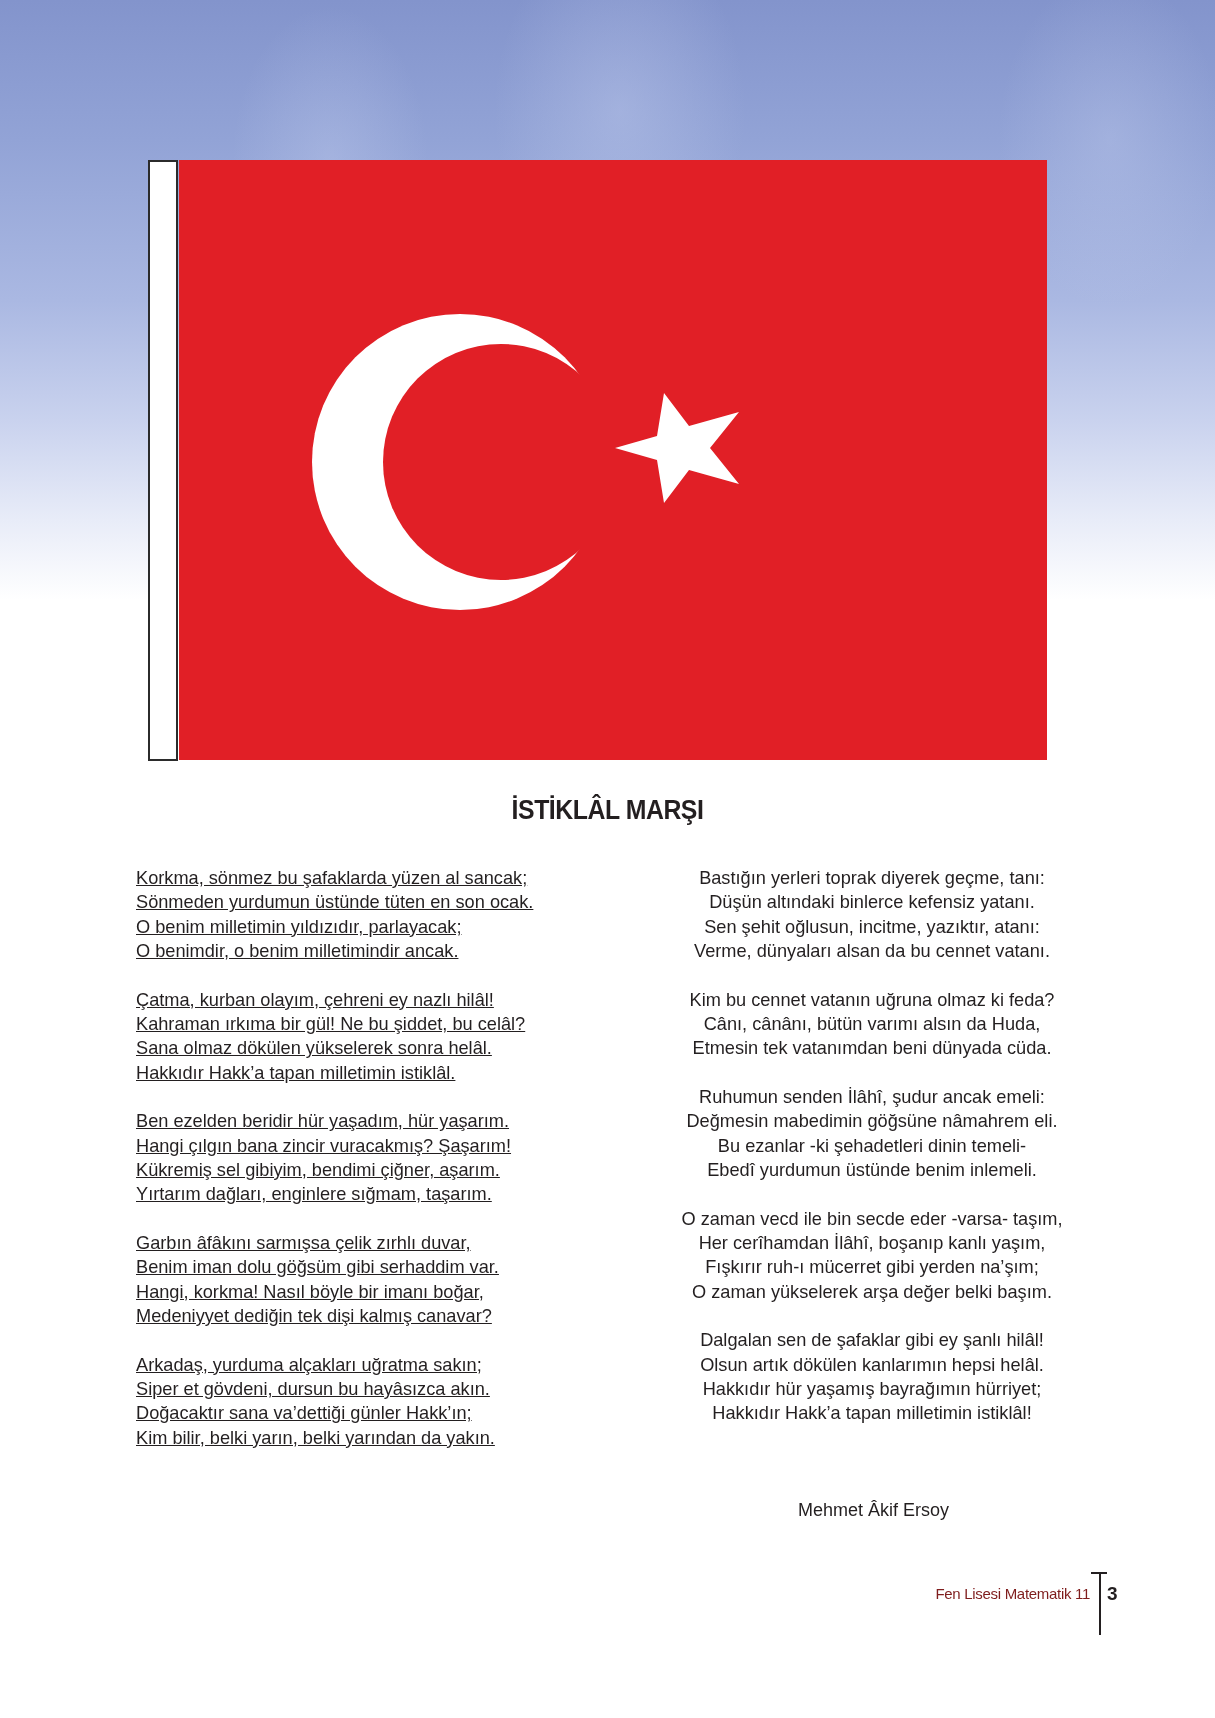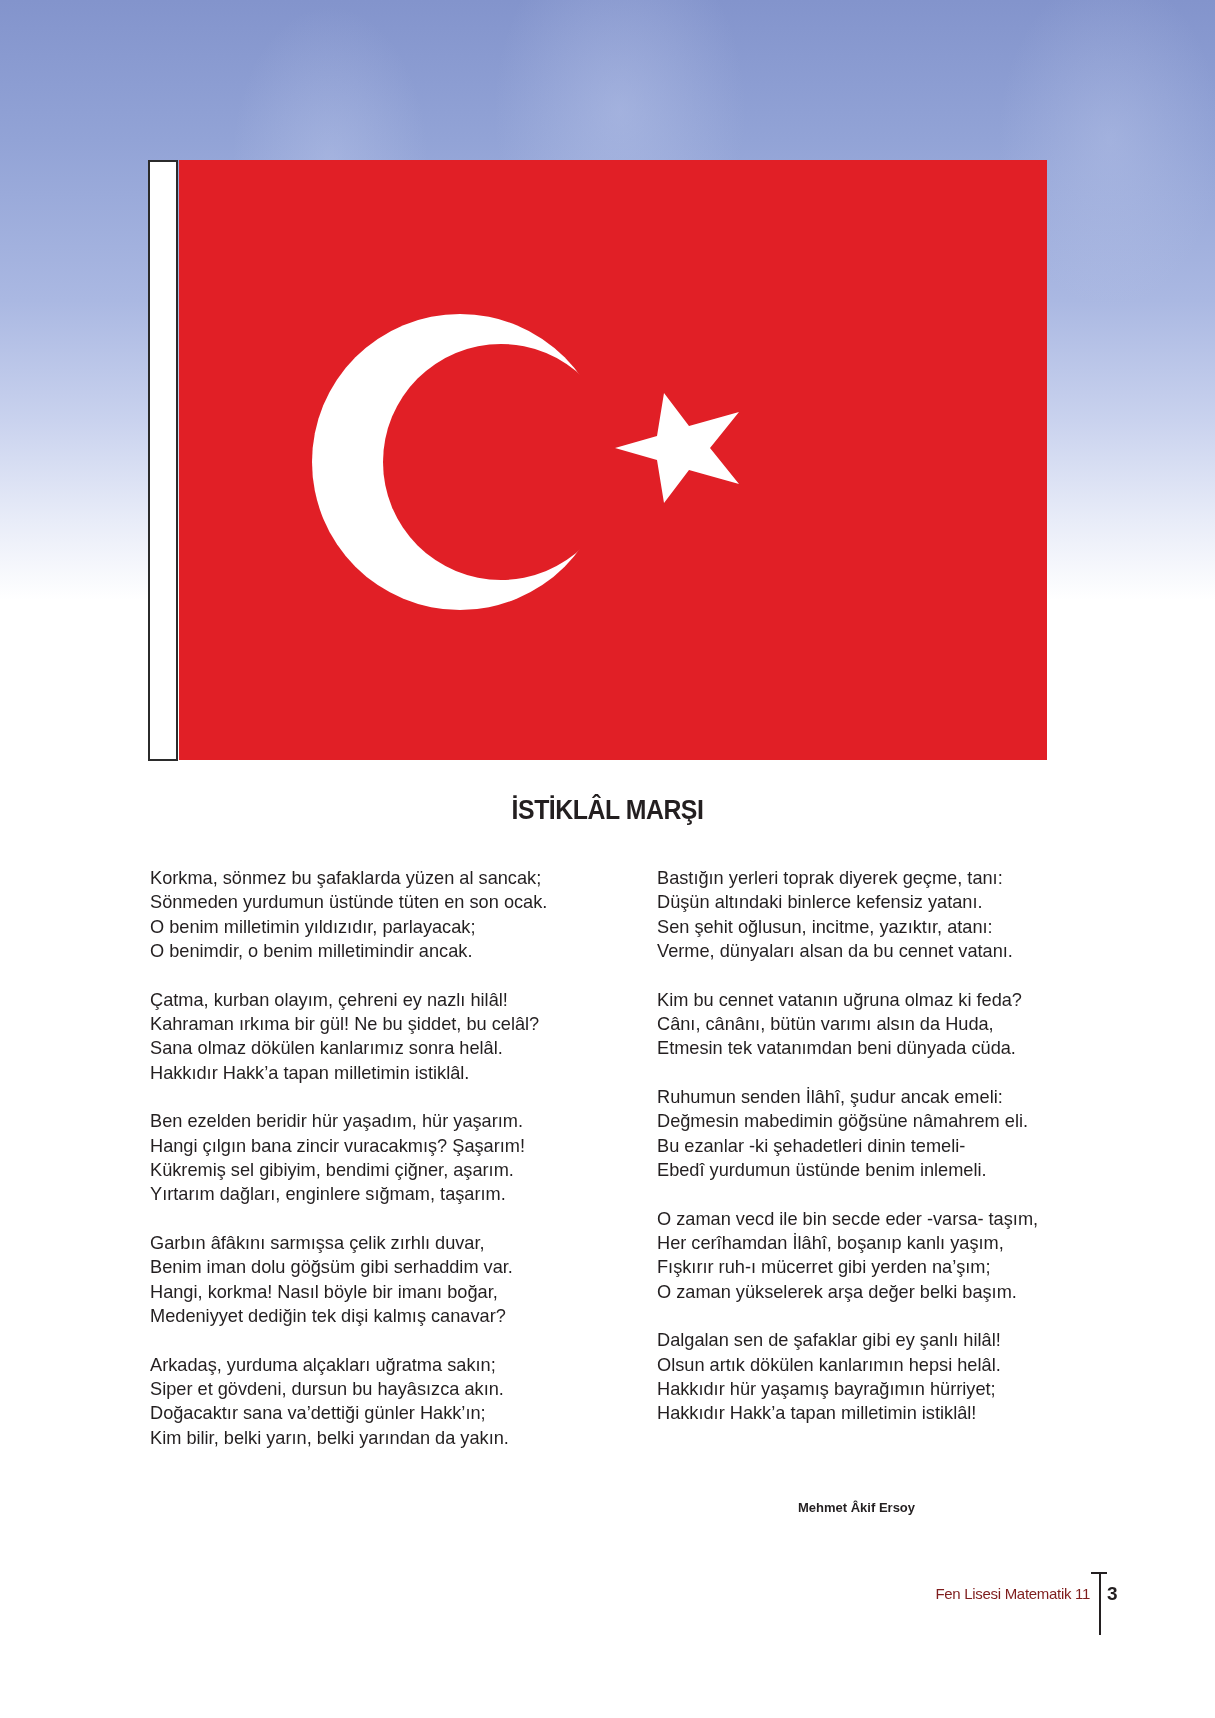--- a/index.html
+++ b/index.html
@@ -23,26 +23,26 @@
     background: #ffffff; border: 2px solid #2b2b2b;
   }
   .cloth { position: absolute; left: 31px; top: 0; width: 868px; height: 600px; background: #e11f26; }
   .cloth svg { position: absolute; left: 0; top: 0; }
   .title {
     position: absolute; left: 0; width: 1215px; top: 795px; text-align: center;
     font-weight: bold; font-size: 27px; letter-spacing: -0.5px; color: #231f20;
     transform: scaleX(0.92);
   }
   .col { position: absolute; top: 866px; width: 470px; font-size: 18.2px; line-height: 24.3px; }
-  .col.left { left: 150px; }
-  .col.right { left: 657px; }
+  .col.left { left: 136px; text-decoration: underline; }
+  .col.right { left: 637px; text-align: center; }
   .stanza { margin: 0 0 24.5px 0; }
   .line { display: block; white-space: nowrap; }
   .author {
-    position: absolute; top: 1500px; left: 798px; font-weight: bold; font-size: 13px;
+    position: absolute; top: 1500px; left: 798px; font-weight: normal; font-size: 18px;
   }
   .footer-text {
     position: absolute; top: 1585px; right: 125px; font-size: 15px; color: #7f1d1d;
     letter-spacing: -0.3px;
   }
   .footer-vline { position: absolute; left: 1099px; top: 1572px; width: 1.5px; height: 63px; background: #231f20; }
   .footer-hline { position: absolute; left: 1091px; top: 1572px; width: 16px; height: 1.5px; background: #231f20; }
   .page-num { position: absolute; left: 1107px; top: 1583px; font-weight: bold; font-size: 19px; }
 </style>
 </head>
@@ -76,21 +76,21 @@
 <div class="col left">
   <div class="stanza">
     <span class="line">Korkma, sönmez bu şafaklarda yüzen al sancak;</span>
     <span class="line">Sönmeden yurdumun üstünde tüten en son ocak.</span>
     <span class="line">O benim milletimin yıldızıdır, parlayacak;</span>
     <span class="line">O benimdir, o benim milletimindir ancak.</span>
   </div>
   <div class="stanza">
     <span class="line">Çatma, kurban olayım, çehreni ey nazlı hilâl!</span>
     <span class="line">Kahraman ırkıma bir gül! Ne bu şiddet, bu celâl?</span>
-    <span class="line">Sana olmaz dökülen kanlarımız sonra helâl.</span>
+    <span class="line">Sana olmaz dökülen yükselerek sonra helâl.</span>
     <span class="line">Hakkıdır Hakk’a tapan milletimin istiklâl.</span>
   </div>
   <div class="stanza">
     <span class="line">Ben ezelden beridir hür yaşadım, hür yaşarım.</span>
     <span class="line">Hangi çılgın bana zincir vuracakmış? Şaşarım!</span>
     <span class="line">Kükremiş sel gibiyim, bendimi çiğner, aşarım.</span>
     <span class="line">Yırtarım dağları, enginlere sığmam, taşarım.</span>
   </div>
   <div class="stanza">
     <span class="line">Garbın âfâkını sarmışsa çelik zırhlı duvar,</span>

